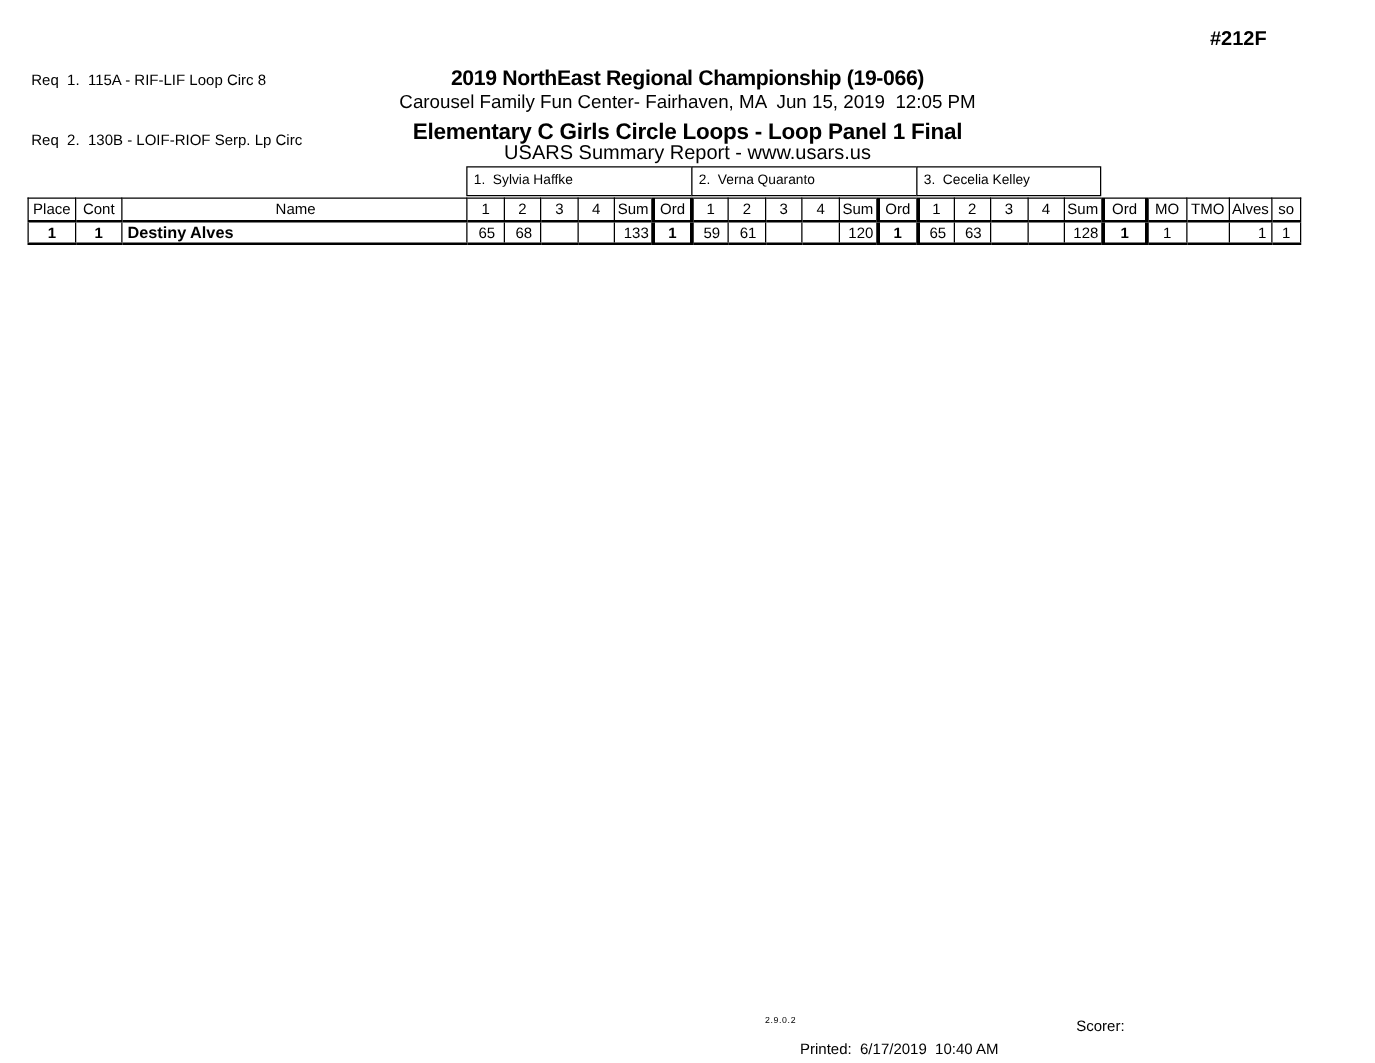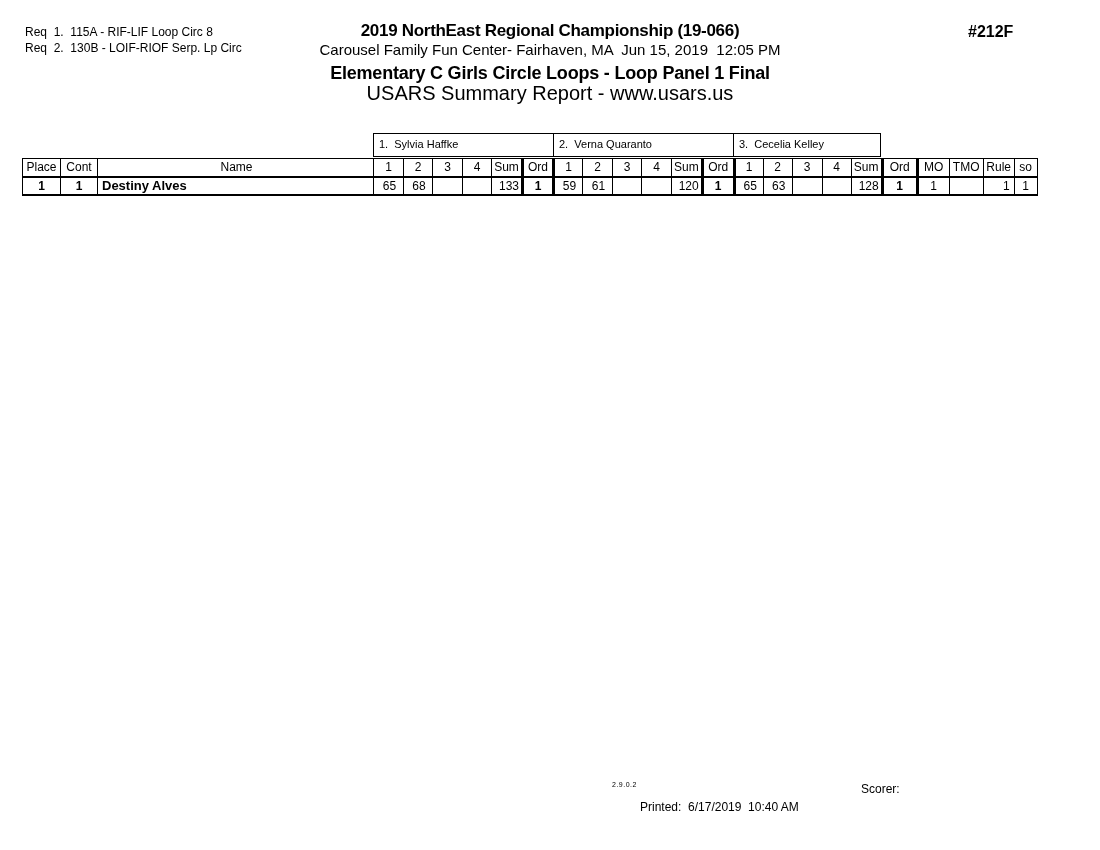--- a/index.html
+++ b/index.html
@@ -1,29 +1,29 @@
 <!DOCTYPE html>
 <html><head>
 <meta charset="utf-8">
 <style>
   * { margin:0; padding:0; box-sizing:border-box; }
   html,body { background:#fff; }
   body {
     width:1100px; height:850px; position:relative;
     font-family:"Liberation Sans", sans-serif; color:#000;
   }
-  .pre { white-space:pre; }
+  .pre { white-space:pre;margin-top:32px; }
 
   
   .req-block { position:absolute; left:25px; top:24px; font-size:12px; line-height:16px; }
   .center-head { position:absolute; left:0; top:0; width:1100px; text-align:center; }
   .title-main   { position:absolute; top:21px; width:100%; font-size:17px; font-weight:bold; letter-spacing:-0.3px; }
   .venue-line   { position:absolute; top:41px; width:100%; font-size:15px; }
   .event-title  { position:absolute; top:63px; width:100%; font-size:18px; font-weight:bold; letter-spacing:-0.2px; }
-  .report-line  { position:absolute; top:82px; width:100%; font-size:20px; }
+  .report-line  { position:absolute; top:82px; width:100%; font-size:16px; }
   .event-number { position:absolute; left:968px; top:23px; font-size:16px; font-weight:bold; }
 
   
   .judges-row { position:absolute; left:373px; top:133px; display:flex; }
   .judge-box {
     height:24px; border:1px solid #000; font-size:11px;
     padding:4px 0 0 5px; white-space:pre; overflow:hidden; background:#fff;
   }
   .judge-box + .judge-box { margin-left:-1px; }
   .jb1 { width:181px; } .jb2 { width:181px; } .jb3 { width:148px; }
@@ -124,21 +124,21 @@
     <td class="lft2">Sum</td>
     <td class="ord">Ord</td>
     <td class="ctr">1</td>
     <td class="ctr">2</td>
     <td class="ctr">3</td>
     <td class="ctr">4</td>
     <td class="lft2">Sum</td>
     <td class="ord">Ord</td>
     <td class="ctr">MO</td>
     <td class="ctr">TMO</td>
-    <td class="lft2">Rule</td>
+    <td class="lft2">Alves</td>
     <td class="lft2">so</td>
   </tr>
   <tr class="data">
     <td class="place">1</td>
     <td class="cont">1</td>
     <td class="name">Destiny Alves</td>
     <td class="score">65</td>
     <td class="score">68</td>
     <td class="score"></td>
     <td class="score"></td>

